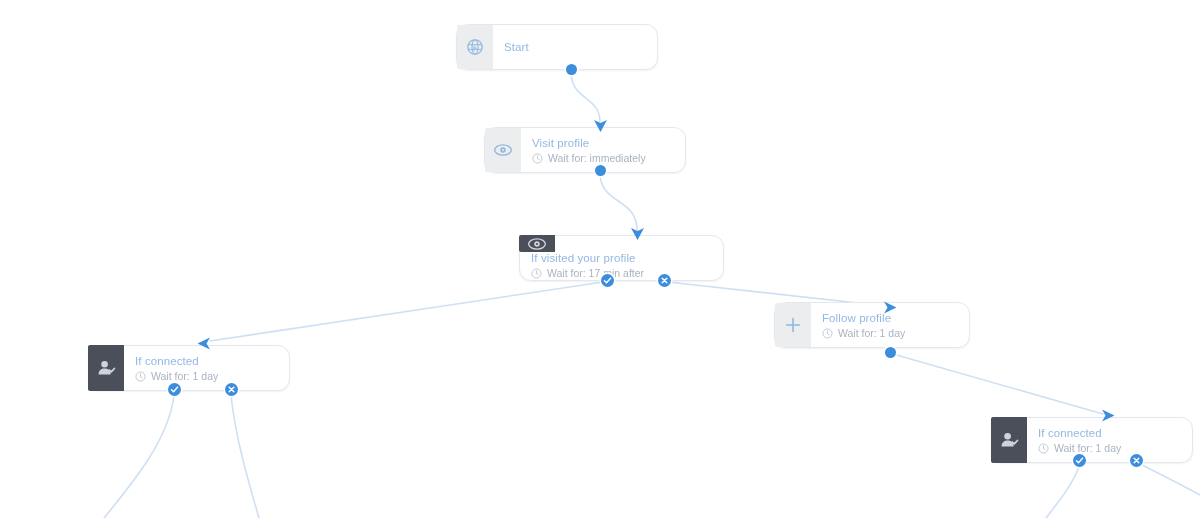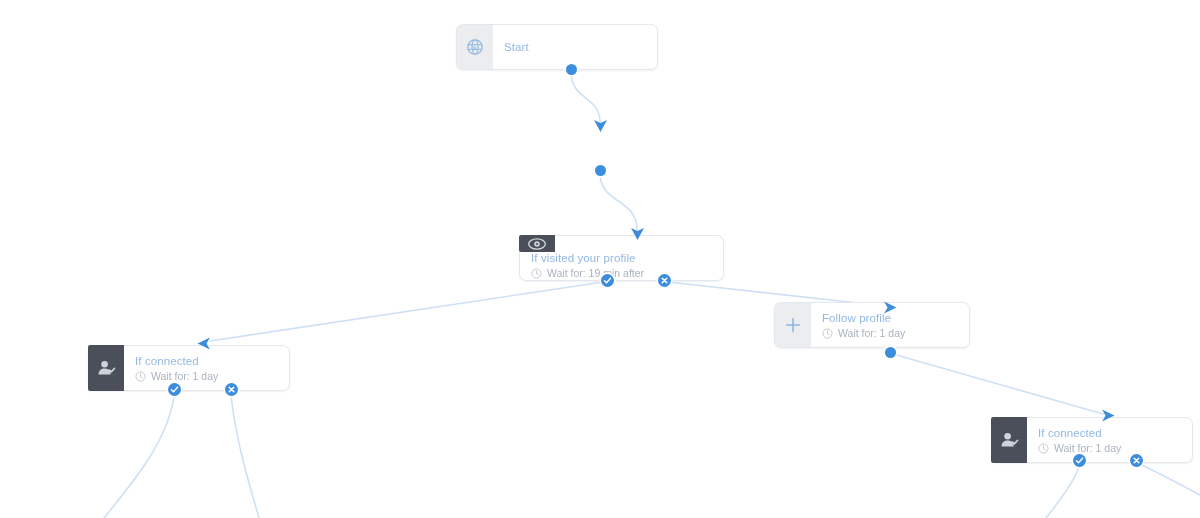--- a/index.html
+++ b/index.html
@@ -28,21 +28,21 @@
     height: 518px;
     pointer-events: none;
   }
   .node {
     position: absolute;
     display: flex;
     align-items: stretch;
     height: 46px;
     background: #ffffff;
     border: 1px solid #e4e8ee;
-    border-radius: 7px;
+    border-radius: 12px;
     box-shadow: 0 1px 2px rgba(40,60,90,0.07);
     box-sizing: border-box;
   }
   .node-icon {
     width: 36px;
     min-width: 36px;
     display: flex;
     align-items: center;
     justify-content: center;
     border-radius: 2px 0 0 2px;
@@ -137,37 +137,56 @@
         <ellipse cx="10" cy="10" rx="3.4" ry="8" fill="none" stroke="#8fb8e0" stroke-width="1.1"></ellipse>
         <path d="M2.2,7.4 H17.8 M2.2,12.6 H17.8" stroke="#8fb8e0" stroke-width="1.1" fill="none"></path>
         <path d="M6.5,5.2 a3.3,3.3 0 0 0 3.2,3.6 a2.6,2.6 0 0 1 1.4,4.2 a3,3 0 0 0 -2.4,3.6" fill="#8fb8e0" opacity="0.55"></path>
       </svg>
     </div>
     <div class="node-body">
       <div class="node-title">Start</div>
     </div>
   </div>
 
+  <div class="node" style="left:484px; top:127px; width:202px;">
+    <div class="node-icon light">
+      <svg width="20" height="14" viewBox="0 0 22 14">
+        <ellipse cx="11" cy="7" rx="9.2" ry="5.6" fill="none" stroke="#8fb8e0" stroke-width="1.5"></ellipse>
+        <circle cx="11" cy="7" r="3" fill="#8fb8e0"></circle>
+        <circle cx="11" cy="7" r="1.2" fill="#ebedef"></circle>
+      </svg>
+    </div>
+    <div class="node-body">
+      <div class="node-title">Visit profile</div>
+      <div class="node-sub">
+        <svg class="clock-icon" viewBox="0 0 14 14">
+          <circle cx="7" cy="7" r="5.8" fill="none" stroke="#b9c2cd" stroke-width="1.1"></circle>
+          <path d="M7,3.7 V7.2 L9.3,8.5" fill="none" stroke="#b9c2cd" stroke-width="1.1" stroke-linecap="round"></path>
+        </svg>
+        <span class="sub-text">Wait for: immediately</span>
+      </div>
+    </div>
+  </div>
 
   <div class="node" style="left:519px; top:235px; width:205px;flex-direction:column;">
     <div class="node-icon dark">
       <svg width="20" height="14" viewBox="0 0 22 14">
         <ellipse cx="11" cy="7" rx="9.2" ry="5.6" fill="none" stroke="#cfd4db" stroke-width="1.5"></ellipse>
         <circle cx="11" cy="7" r="3" fill="#cfd4db"></circle>
         <circle cx="11" cy="7" r="1.2" fill="#4a4f59"></circle>
       </svg>
     </div>
     <div class="node-body">
       <div class="node-title">If visited your profile</div>
       <div class="node-sub">
         <svg class="clock-icon" viewBox="0 0 14 14">
           <circle cx="7" cy="7" r="5.8" fill="none" stroke="#b9c2cd" stroke-width="1.1"></circle>
           <path d="M7,3.7 V7.2 L9.3,8.5" fill="none" stroke="#b9c2cd" stroke-width="1.1" stroke-linecap="round"></path>
         </svg>
-        <span class="sub-text">Wait for: 19 min after</span>
+        <span class="sub-text">Wait for: 17 min after</span>
       </div>
     </div>
   </div>
 
   <div class="node" style="left:88px; top:345px; width:202px;">
     <div class="node-icon dark">
       <svg width="19" height="18" viewBox="0 0 20 19">
         <circle cx="8" cy="5.6" r="3.5" fill="#cfd4db"></circle>
         <path d="M1.6,16.4 C1.6,11.9 4.6,10 8,10 C11.4,10 14.4,11.9 14.4,16.4 Z" fill="#cfd4db"></path>
         <path d="M13,11.6 l2,2 l3.4,-3.6" fill="none" stroke="#cfd4db" stroke-width="1.8" stroke-linecap="round" stroke-linejoin="round"></path>

